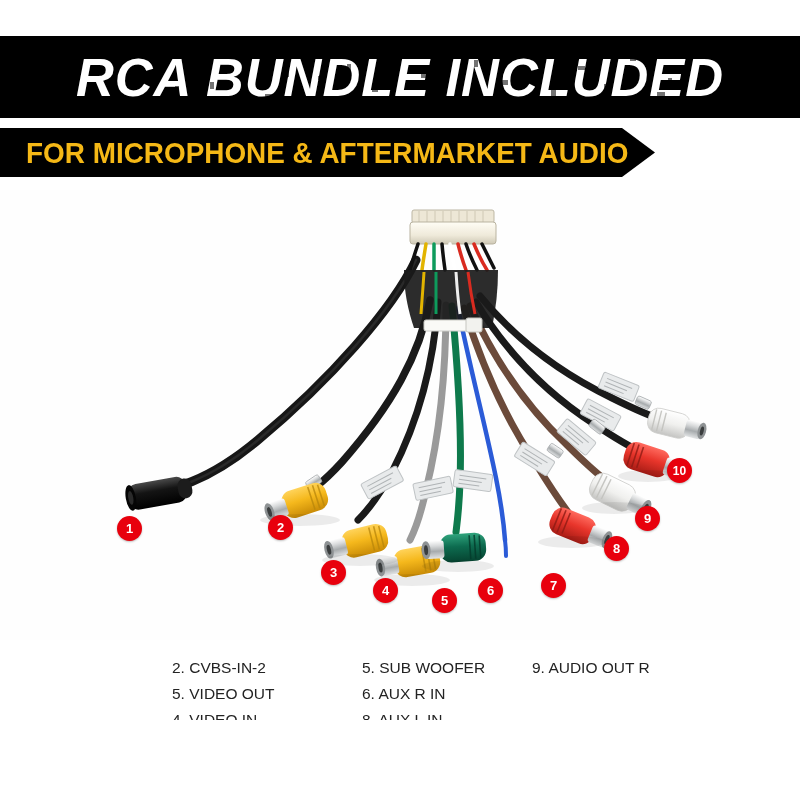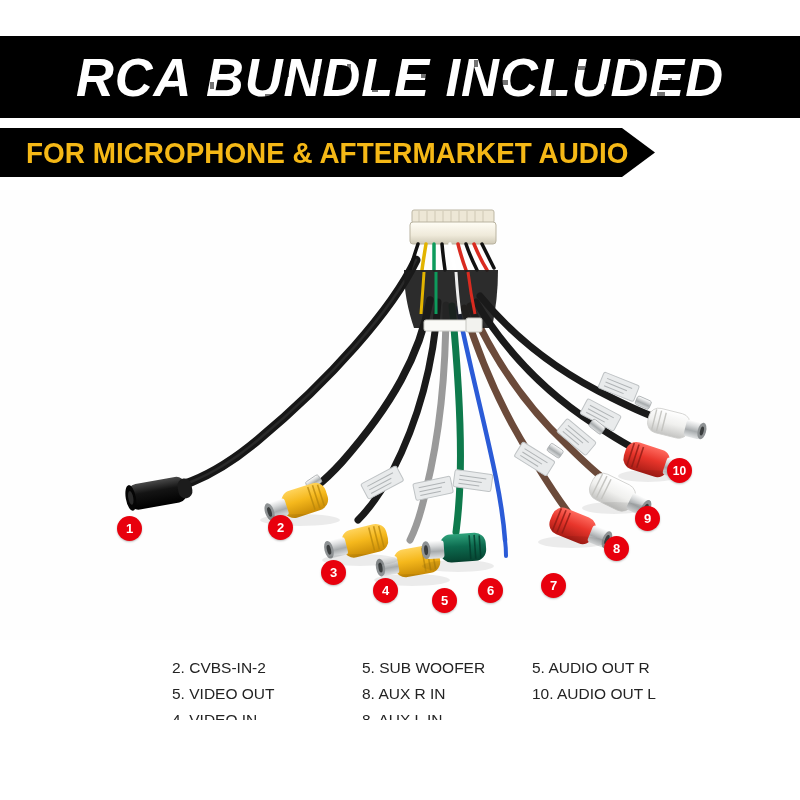--- a/index.html
+++ b/index.html
@@ -400,22 +400,21 @@
   </div>
 
   <div class="legend">
     <div class="legend-col c1">
       <div class="legend-item">2. CVBS-IN-2</div>
       <div class="legend-item">5. VIDEO OUT</div>
       <div class="legend-item">4. VIDEO IN</div>
     </div>
     <div class="legend-col c2">
       <div class="legend-item">5. SUB WOOFER</div>
-      <div class="legend-item">8. AUX R IN</div>
+      <div class="legend-item">6. AUX R IN</div>
       <div class="legend-item">8. AUX L IN</div>
     </div>
     <div class="legend-col c3">
-      <div class="legend-item">5. AUDIO OUT R</div>
-      <div class="legend-item">10. AUDIO OUT L</div>
+      <div class="legend-item">9. AUDIO OUT R</div>
     </div>
   </div>
 
 </div>
 
 </body></html>

